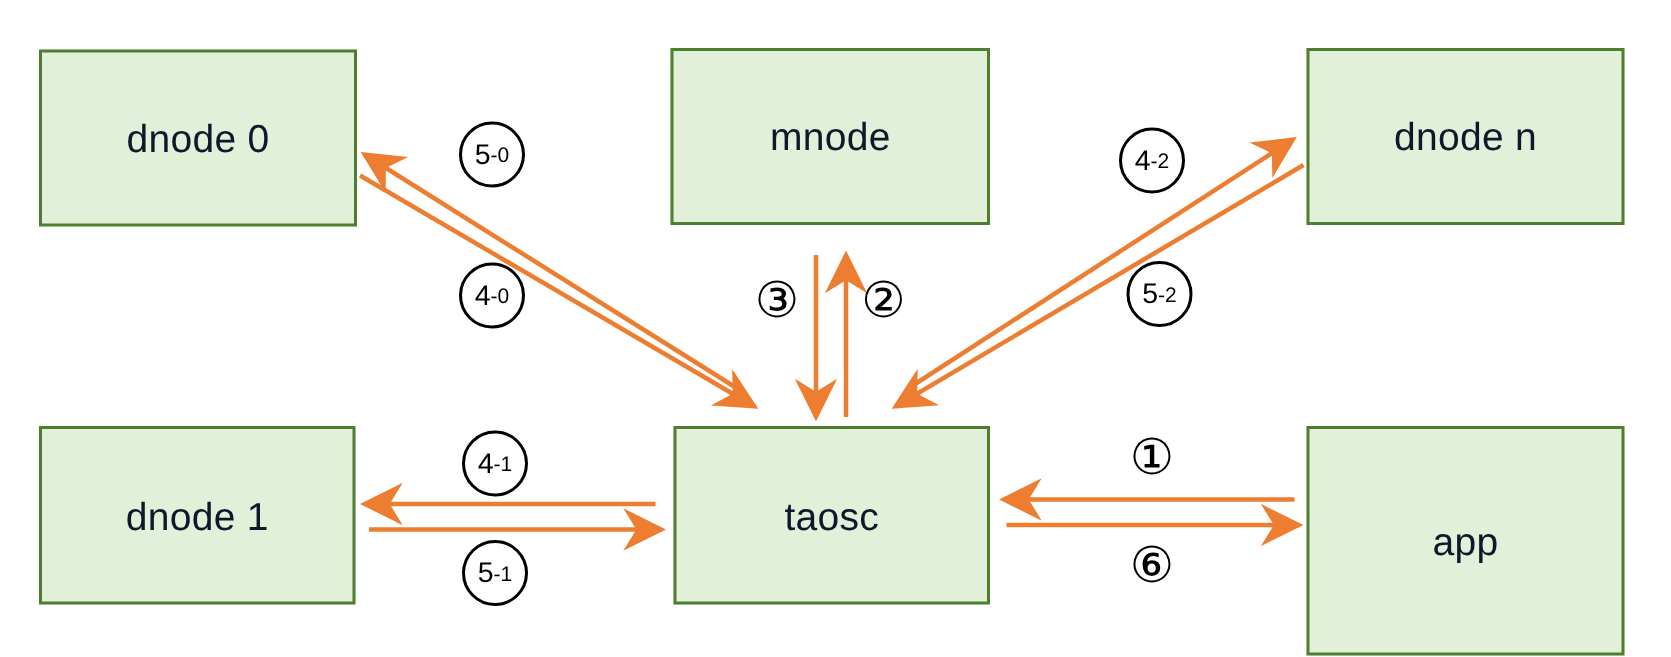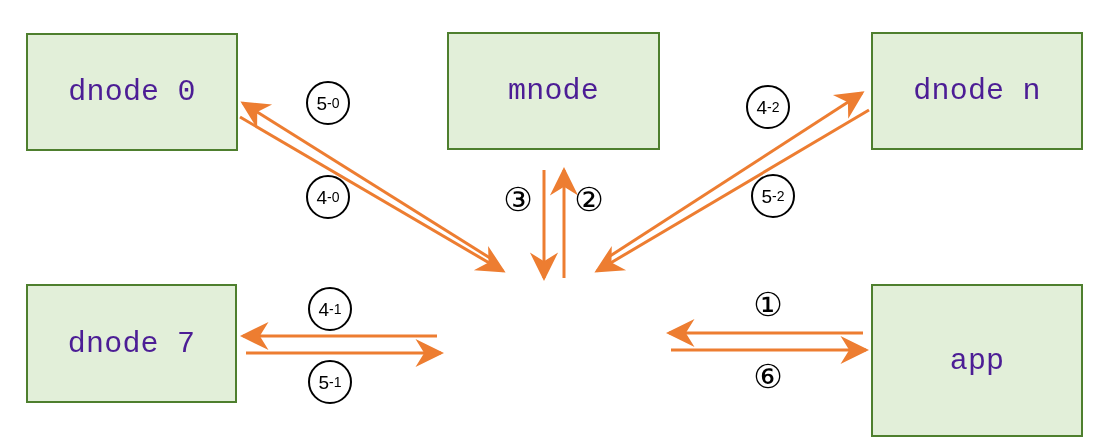--- a/index.html
+++ b/index.html
@@ -18,23 +18,23 @@
   .node-box {
     position: absolute;
     box-sizing: border-box;
     background: #e2efd9;
     border: 2px solid #4e7f2e;
     display: flex;
     align-items: center;
     justify-content: center;
   }
   .node-label {
-    font-size: 30px;
-    color: #4c1d95;
-    font-family: Liberation Mono, monospace;
+    font-size: 26px;
+    color: #0f172a;
+    font-family: Liberation Sans, sans-serif;
     letter-spacing: 0.2px;
     line-height: 1;
   }
   .edge-layer {
     position: absolute;
     left: 0;
     top: 0;
     width: 1114px;
     height: 438px;
   }
@@ -106,23 +106,26 @@
 
   <div class="node-box" style="left:871px; top:32px; width:212px; height:118px;">
     <span class="node-label">dnode n</span>
   </div>
 
   <div class="node-box" style="left:447px; top:32px; width:213px; height:118px;">
     <span class="node-label">mnode</span>
   </div>
 
   <div class="node-box" style="left:26px; top:284px; width:211px; height:119px;">
-    <span class="node-label">dnode 7</span>
+    <span class="node-label">dnode 1</span>
   </div>
 
+  <div class="node-box" style="left:449px; top:284px; width:211px; height:119px;">
+    <span class="node-label">taosc</span>
+  </div>
 
   <div class="node-box" style="left:871px; top:284px; width:212px; height:153px;">
     <span class="node-label">app</span>
   </div>
 
   <div class="step-badge pair" style="left:306px; top:81px;">
     <span class="main-num">5</span>
       <span class="sub-num">-0</span>
   </div>
 

